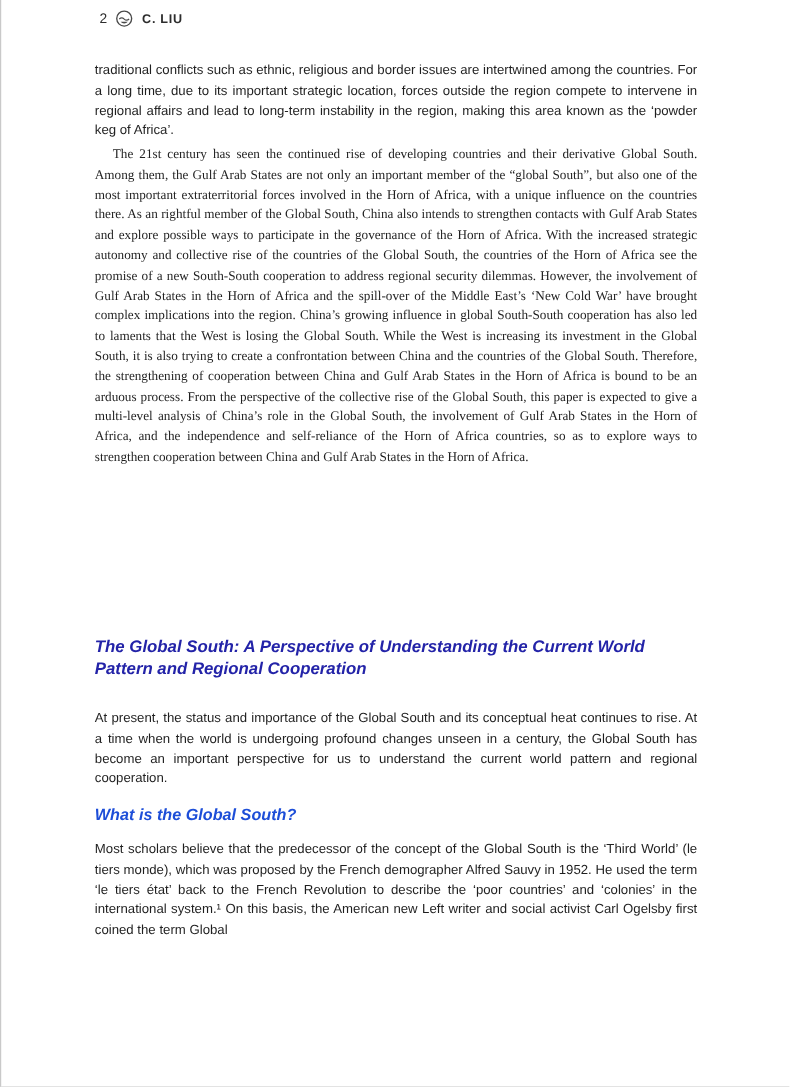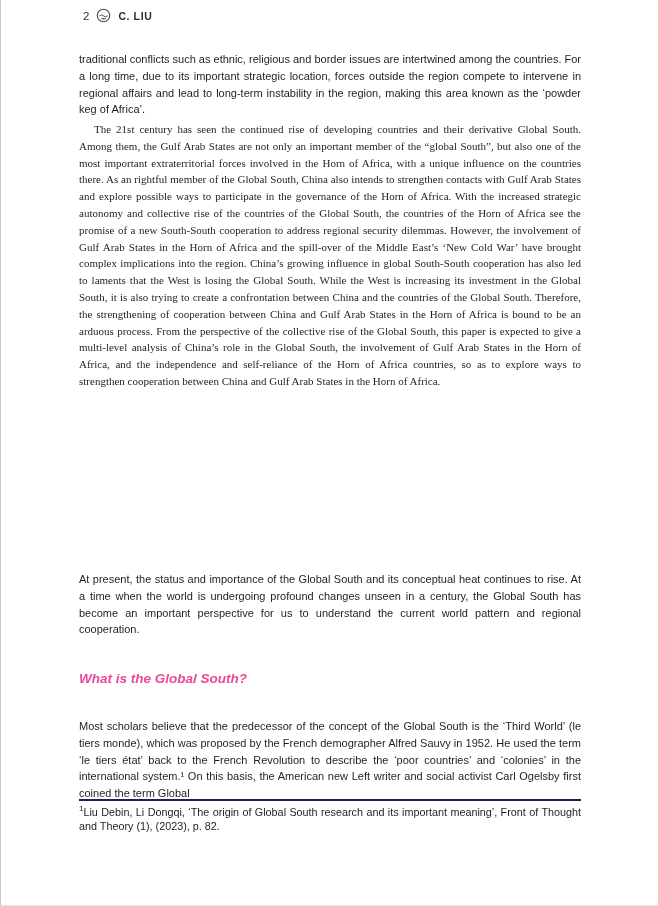--- a/index.html
+++ b/index.html
@@ -62,34 +62,34 @@
     left: 78px;
     width: 502px;
     top: 517px;
     font-size: 14px;
     line-height: 19.5px;
     font-weight: bold;
     font-style: italic;
     color: #2323A8;
     text-align: left;
   }
-  .p3 { top: 560px; }
+  .p3 { top: 580px; }
   .h2 {
     position: absolute;
     left: 78px;
     width: 502px;
     top: 656px;
     font-size: 13.5px;
     line-height: 17px;
     font-weight: bold;
     font-style: italic;
-    color: #ec4899;
+    color: #1d4ed8;
     text-align: left;
   }
-  .p4 { top: 707px; }
+  .p4 { top: 689px; }
   
   .footnote-block {
     position: absolute;
     left: 78px;
     width: 502px;
     top: 799px;
   }
   .footnote-rule {
     width: 100%;
     height: 2px;
@@ -121,25 +121,22 @@
         <path d="M6 13.5 a5.3 5.3 0 0 0 8 0 z" fill="#4a4a4a"></path>
       </svg>
     </span>
     <span class="author">C. LIU</span>
   </div>
 
   <p class="bodyblock p1">traditional conflicts such as ethnic, religious and border issues are intertwined among the countries. For a long time, due to its important strategic location, forces outside the region compete to intervene in regional affairs and lead to long-term instability in the region, making this area known as the ‘powder keg of Africa’.</p>
 
   <p class="bodyblock p2">The 21st century has seen the continued rise of developing countries and their derivative Global South. Among them, the Gulf Arab States are not only an important member of the “global South”, but also one of the most important extraterritorial forces involved in the Horn of Africa, with a unique influence on the countries there. As an rightful member of the Global South, China also intends to strengthen contacts with Gulf Arab States and explore possible ways to participate in the governance of the Horn of Africa. With the increased strategic autonomy and collective rise of the countries of the Global South, the countries of the Horn of Africa see the promise of a new South-South cooperation to address regional security dilemmas. However, the involvement of Gulf Arab States in the Horn of Africa and the spill-over of the Middle East’s ‘New Cold War’ have brought complex implications into the region. China’s growing influence in global South-South cooperation has also led to laments that the West is losing the Global South. While the West is increasing its investment in the Global South, it is also trying to create a confrontation between China and the countries of the Global South. Therefore, the strengthening of cooperation between China and Gulf Arab States in the Horn of Africa is bound to be an arduous process. From the perspective of the collective rise of the Global South, this paper is expected to give a multi-level analysis of China’s role in the Global South, the involvement of Gulf Arab States in the Horn of Africa, and the independence and self-reliance of the Horn of Africa countries, so as to explore ways to strengthen cooperation between China and Gulf Arab States in the Horn of Africa.</p>
 
+  <h2 class="h1">The Global South: A Perspective of Understanding the Current World Pattern and Regional Cooperation</h2>
 
   <p class="bodyblock p3">At present, the status and importance of the Global South and its conceptual heat continues to rise. At a time when the world is undergoing profound changes unseen in a century, the Global South has become an important perspective for us to understand the current world pattern and regional cooperation.</p>
 
   <h3 class="h2">What is the Global South?</h3>
 
   <p class="bodyblock p4">Most scholars believe that the predecessor of the concept of the Global South is the ‘Third World’ (le tiers monde), which was proposed by the French demographer Alfred Sauvy in 1952. He used the term ‘le tiers état’ back to the French Revolution to describe the ‘poor countries’ and ‘colonies’ in the international system.¹ On this basis, the American new Left writer and social activist Carl Ogelsby first coined the term Global</p>
 
-  <div class="footnote-block">
-    <div class="footnote-rule"></div>
-    <div class="footnote-text"><sup>1</sup><span>Liu Debin, Li Dongqi, ‘The origin of Global South research and its important meaning’, Front of Thought and Theory (1), (2023), p. 82.</span></div>
-  </div>
 
 </div>
 
 </body></html>

